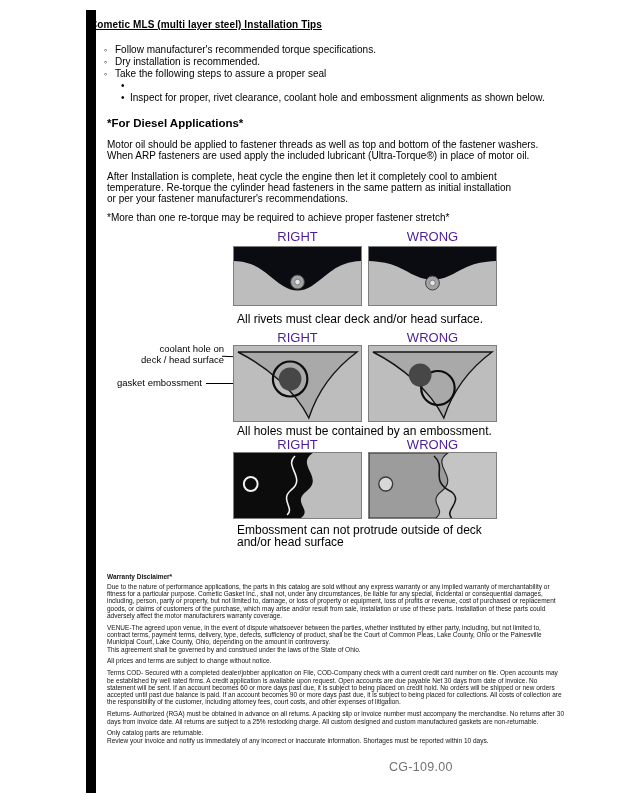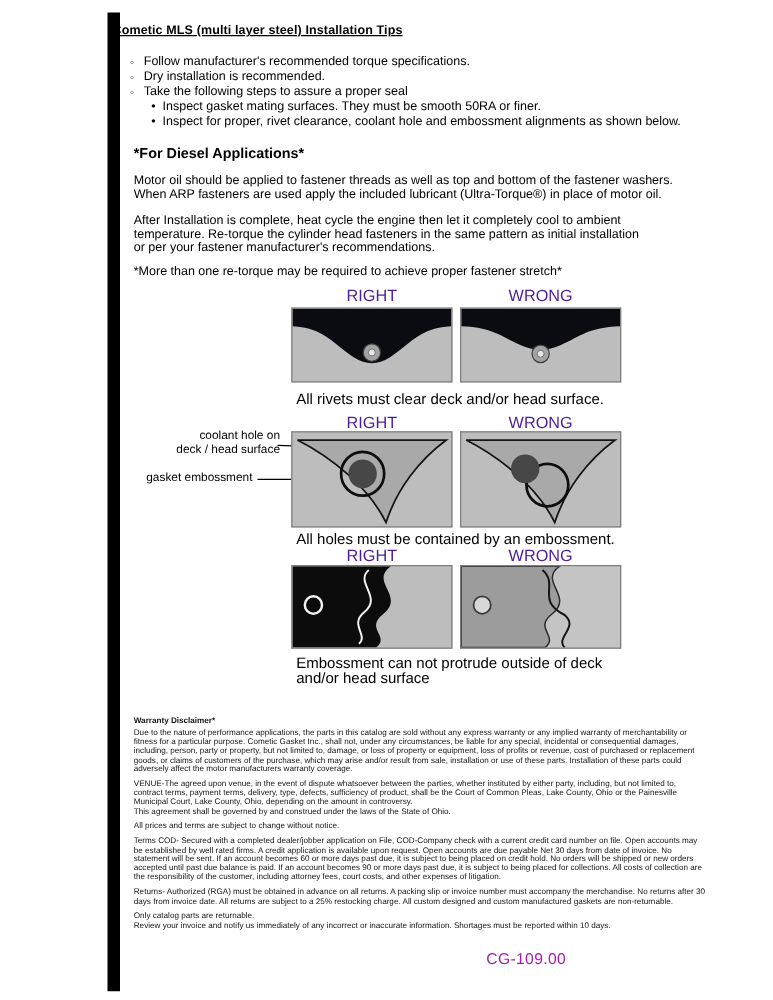--- a/index.html
+++ b/index.html
@@ -68,21 +68,21 @@
   .cap3 { left:237px; top:524px; }
 
   .legal {
     left:107px; top:573px; width:458px;
     font-size:6.5px; line-height:7.3px;
     color:#131313;
   }
   .legal p { margin-bottom:4.5px; white-space:pre-line; }
   .legal .lheading { font-weight:bold; margin-bottom:2.5px; }
 
-  .code { left:389px; top:760px; font-size:12.5px; letter-spacing:0.3px; color:#a21caf; }
+  .code { left:389px; top:760px; font-size:12.5px; letter-spacing:0.3px; color:#737373; }
 </style>
 </head>
 <body>
 
 <div class="abs spine"></div>
 
 <h1 class="abs title">Cometic MLS (multi layer steel) Installation Tips</h1>
 
 <div class="abs tips">
   <div class="tip-row">
@@ -92,21 +92,20 @@
   <div class="tip-row">
     <span class="marker">◦</span>
     <span>Dry installation is recommended.</span>
   </div>
   <div class="tip-row">
     <span class="marker">◦</span>
     <span>Take the following steps to assure a proper seal</span>
   </div>
   <div class="tip-row sub">
     <span class="marker">•</span>
-    <span>Inspect gasket mating surfaces.  They must be smooth 50RA or finer.</span>
   </div>
   <div class="tip-row sub">
     <span class="marker">•</span>
     <span>Inspect for proper, rivet clearance, coolant hole and embossment alignments as shown below.</span>
   </div>
 </div>
 
 <h2 class="abs diesel-heading">*For Diesel Applications*</h2>
 <p class="abs body-text diesel-para1">Motor oil should be applied to fastener threads as well as top and bottom of the fastener washers.
 When ARP fasteners are used apply the included lubricant (Ultra-Torque®) in place of motor oil.</p>

